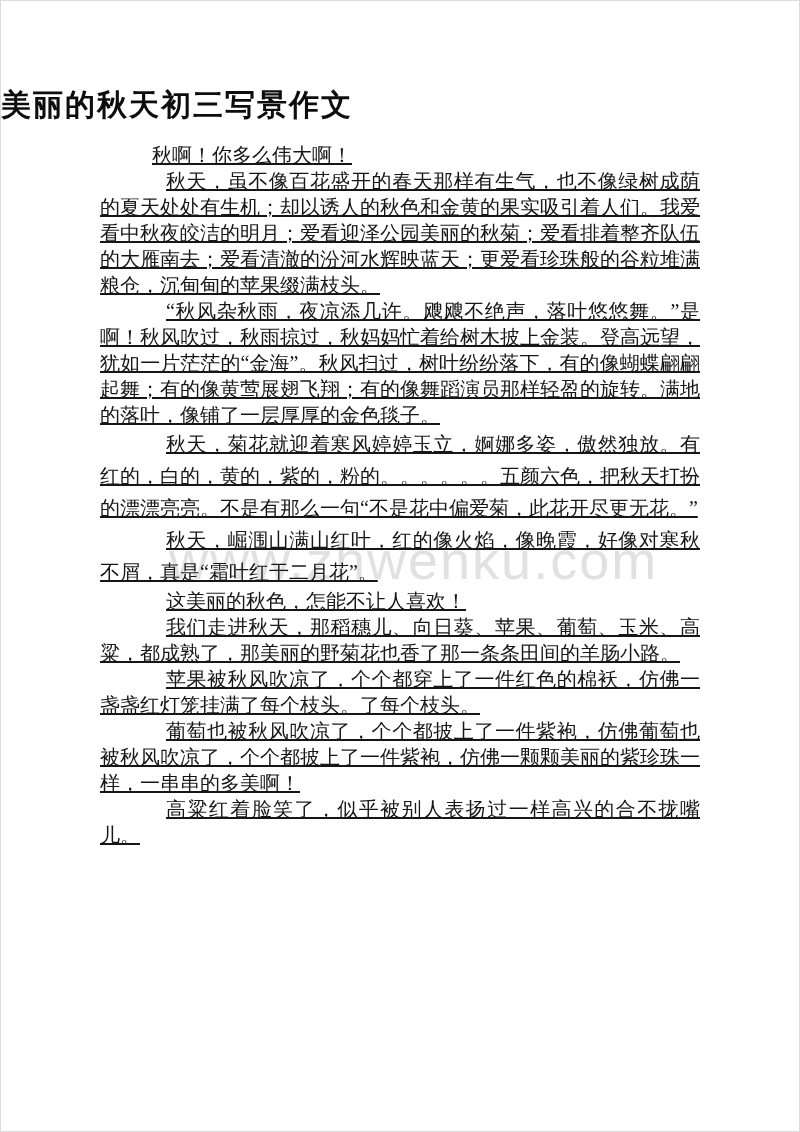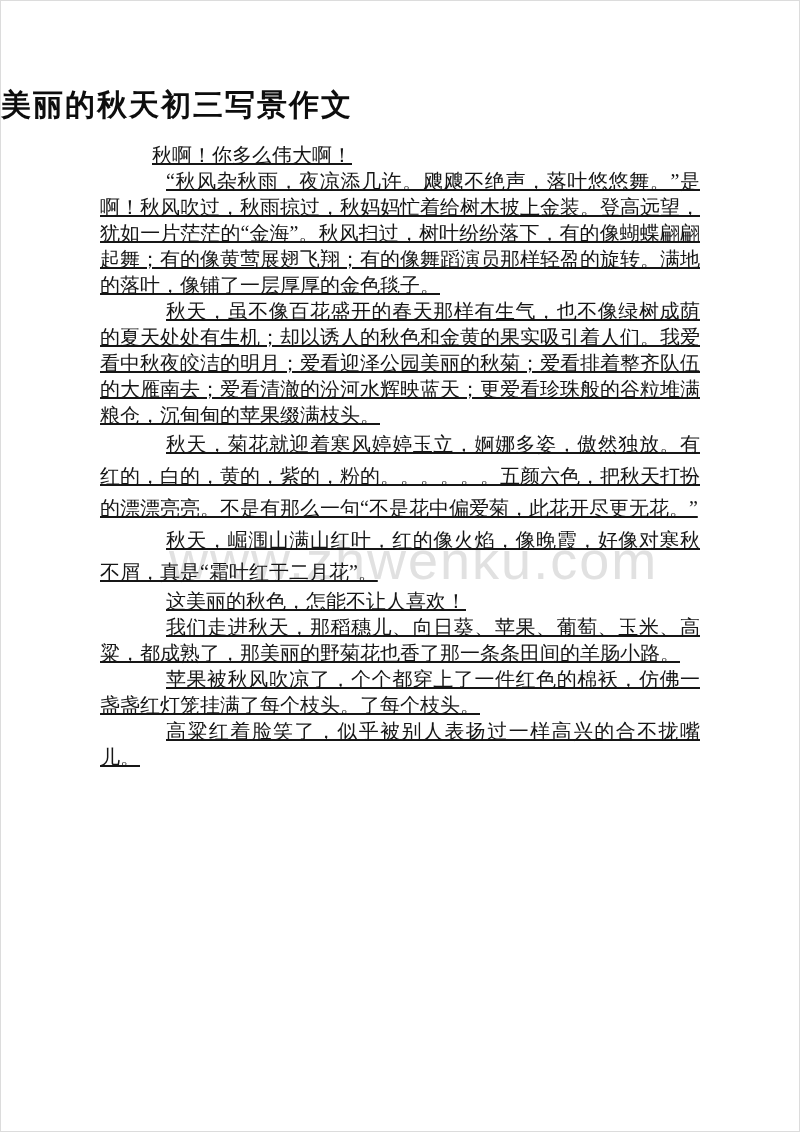--- a/index.html
+++ b/index.html
@@ -68,22 +68,23 @@
 </head>
 <body>
 
 <div class="page">
   <h1 class="doc-title">美丽的秋天初三写景作文</h1>
 
   <div class="watermark">www.zhwenku.com</div>
 
   <div class="doc-body">
       <p class="first">秋啊！你多么伟大啊！</p>
+      <p>秋天，虽不像百花盛开的春天那样有生气，也不像绿树成荫的夏天处处有生机；却以诱人的秋色和金黄的果实吸引着人们。我爱看中秋夜皎洁的明月；爱看迎泽公园美丽的秋菊；爱看排着整齐队伍的大雁南去；爱看清澈的汾河水辉映蓝天；更爱看珍珠般的谷粒堆满粮仓，沉甸甸的苹果缀满枝头。</p>
       <p>“秋风杂秋雨，夜凉添几许。飕飕不绝声，落叶悠悠舞。”是啊！秋风吹过，秋雨掠过，秋妈妈忙着给树木披上金装。登高远望，犹如一片茫茫的“金海”。秋风扫过，树叶纷纷落下，有的像蝴蝶翩翩起舞；有的像黄莺展翅飞翔；有的像舞蹈演员那样轻盈的旋转。满地的落叶，像铺了一层厚厚的金色毯子。</p>
-      <p>秋天，虽不像百花盛开的春天那样有生气，也不像绿树成荫的夏天处处有生机；却以诱人的秋色和金黄的果实吸引着人们。我爱看中秋夜皎洁的明月；爱看迎泽公园美丽的秋菊；爱看排着整齐队伍的大雁南去；爱看清澈的汾河水辉映蓝天；更爱看珍珠般的谷粒堆满粮仓，沉甸甸的苹果缀满枝头。</p>
       <p class="loose">秋天，菊花就迎着寒风婷婷玉立，婀娜多姿，傲然独放。有红的，白的，黄的，紫的，粉的。。。。。。五颜六色，把秋天打扮的漂漂亮亮。不是有那么一句“不是花中偏爱菊，此花开尽更无花。”</p>
       <p class="loose">秋天，崛涠山满山红叶，红的像火焰，像晚霞，好像对寒秋不屑，真是“霜叶红于二月花”。</p>
       <p>这美丽的秋色，怎能不让人喜欢！</p>
       <p>我们走进秋天，那稻穗儿、向日葵、苹果、葡萄、玉米、高粱，都成熟了，那美丽的野菊花也香了那一条条田间的羊肠小路。</p>
       <p>苹果被秋风吹凉了，个个都穿上了一件红色的棉袄，仿佛一盏盏红灯笼挂满了每个枝头。了每个枝头。</p>
+      <p>葡萄也被秋风吹凉了，个个都披上了一件紫袍，仿佛葡萄也被秋风吹凉了，个个都披上了一件紫袍，仿佛一颗颗美丽的紫珍珠一样，一串串的多美啊！</p>
       <p>高粱红着脸笑了，似乎被别人表扬过一样高兴的合不拢嘴儿。</p>
     </div>
 </div>
 
 </body></html>

